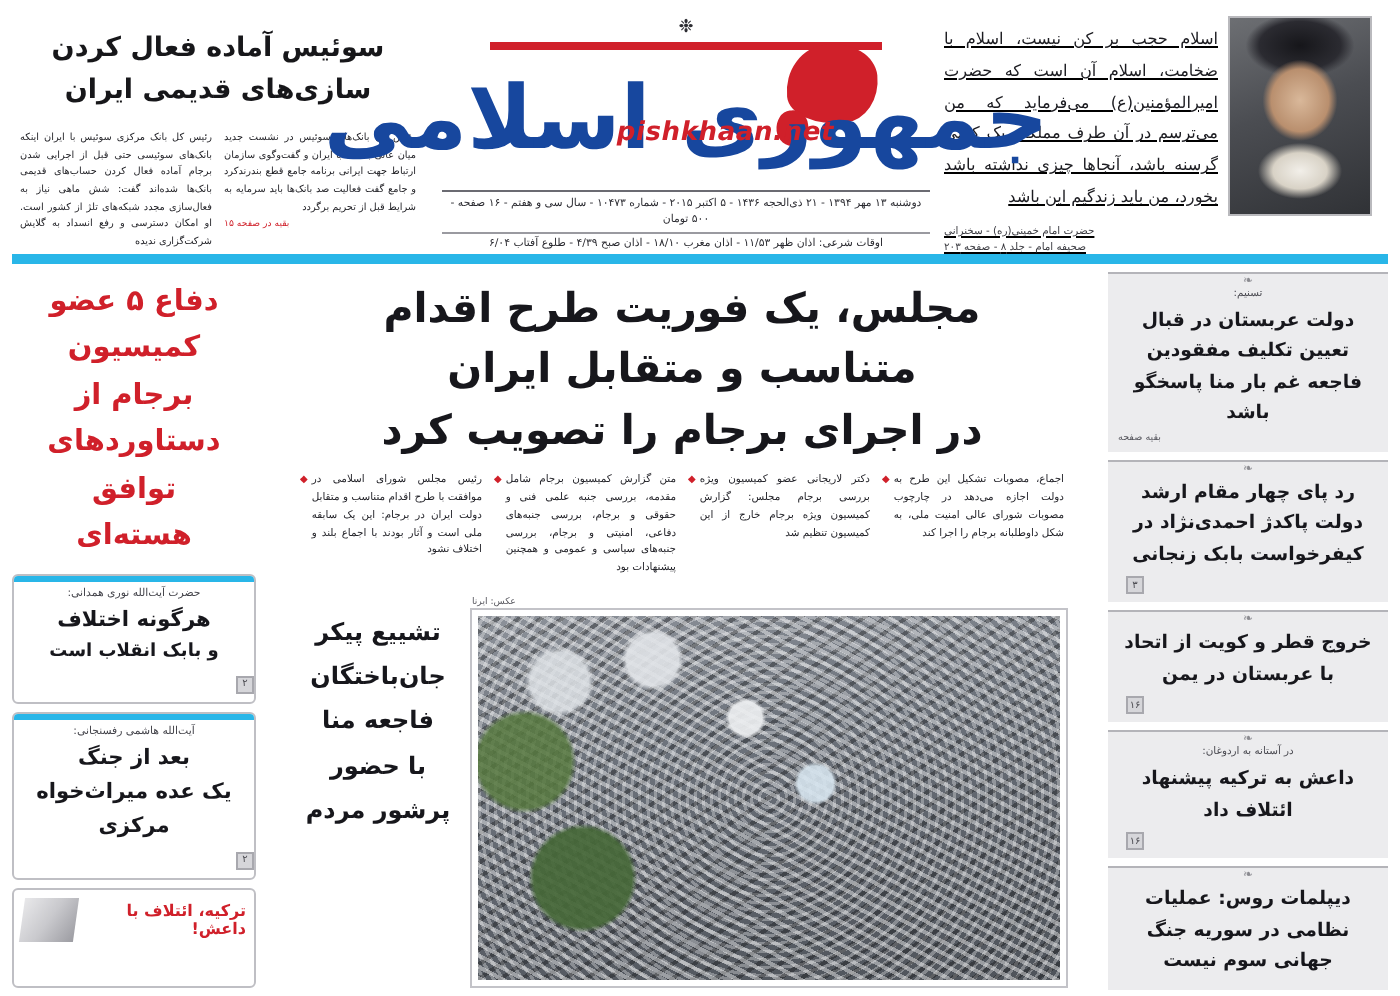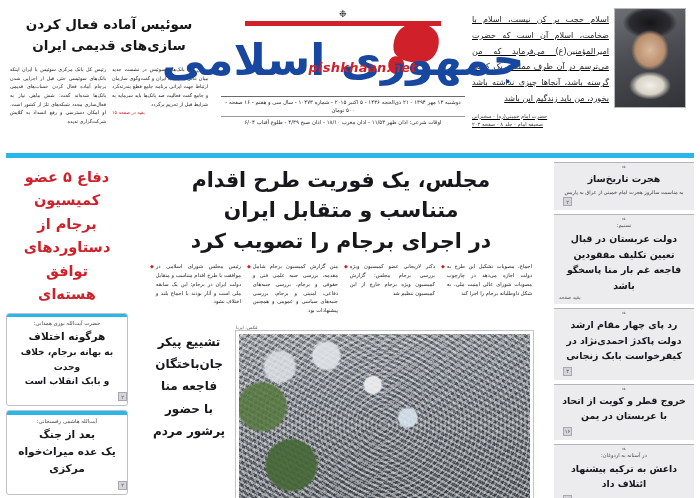--- a/index.html
+++ b/index.html
@@ -8,21 +8,21 @@
     background: #ffffff;
     font-family: "DejaVu Sans", "Liberation Sans", sans-serif;
     overflow: hidden;
   }
   .page { position: relative; width: 700px; height: 498px; background: #fff; }
 
   
   .masthead {
     display: flex; flex-direction: row-reverse;
     align-items: stretch;
-    height: 152px; padding: 4px 6px 0 6px;
+    height: 126px; padding: 4px 6px 0 6px;
   }
   .mh-right {
     width: 208px; padding: 10px 6px 0 4px;
     display: flex; flex-direction: column;
   }
   .mh-right-head {
     text-align: center; color: #17171a;
     font-size: 13.5px; font-weight: bold; line-height: 1.55;
     direction: rtl;
   }
@@ -243,21 +243,20 @@
         <div>دستاوردهای</div>
         <div>توافق</div>
         <div>هسته‌ای</div>
       </div>
 
       <div class="rbox">
         <div class="rbox-top"></div>
         <div class="rbox-kicker">حضرت آیت‌الله نوری همدانی:</div>
         <div class="rbox-title">
           <div>هرگونه اختلاف</div>
-          <div style="font-size:9px">به بهانه برجام، خلاف وحدت</div>
           <div style="font-size:9px">و بابک انقلاب است</div>
         </div>
         <div class="pgbtn">۲</div>
       </div>
 
       <div class="rbox">
         <div class="rbox-top"></div>
         <div class="rbox-kicker">آیت‌الله هاشمی رفسنجانی:</div>
         <div class="rbox-title">
           <div>بعد از جنگ</div>
@@ -323,28 +322,20 @@
           <div class="photo-credit">عکس: ایرنا</div>
           <div class="photo-wrap">
             <div class="photo"></div>
           </div>
         </div>
       </div>
     </div>
 
     <div class="col-left">
 
-      <div class="lbox">
-        <div class="lbox-orn">❧</div>
-        <div class="lbox-title">هجرت تاریخ‌ساز</div>
-        <div class="lbox-sub">به مناسبت سالروز هجرت امام خمینی از عراق به پاریس</div>
-        <div class="lbox-foot">
-          <div class="pgbtn">۲</div>
-        </div>
-      </div>
 
       <div class="lbox">
         <div class="lbox-orn">❧</div>
         <div class="lbox-kicker">تسنیم:</div>
         <div class="lbox-title">دولت عربستان در قبال تعیین تکلیف مفقودین فاجعه غم بار منا پاسخگو باشد</div>
         <div class="lbox-foot">
           <div class="lbox-more">بقیه صفحه</div>
         </div>
       </div>
 

